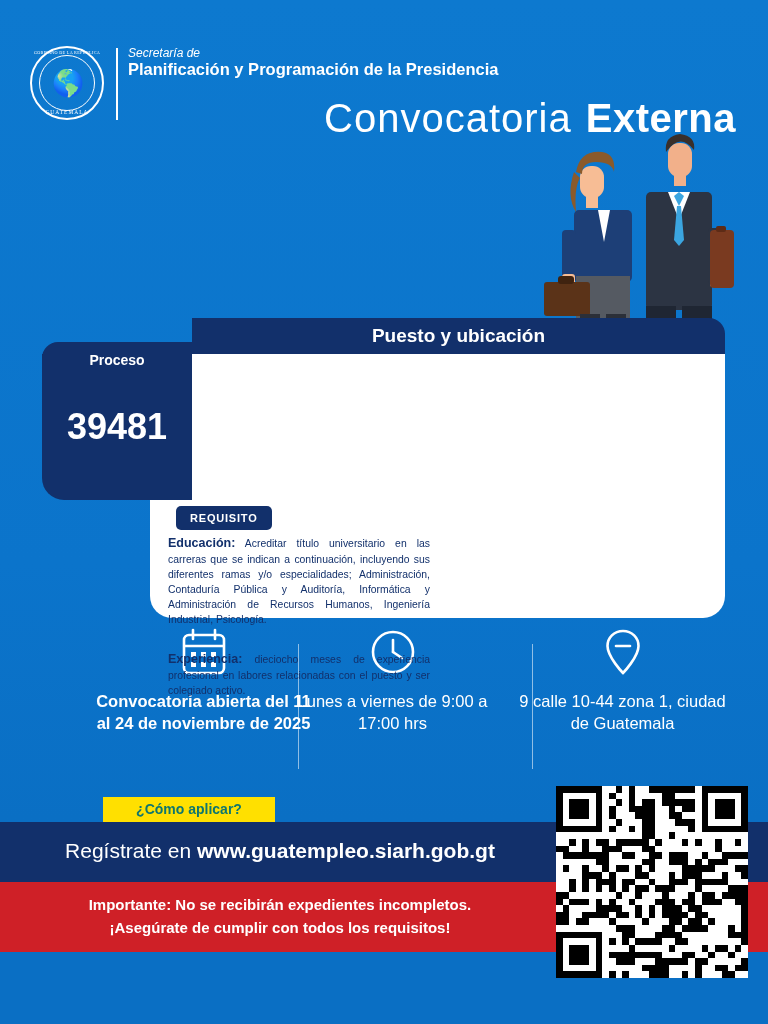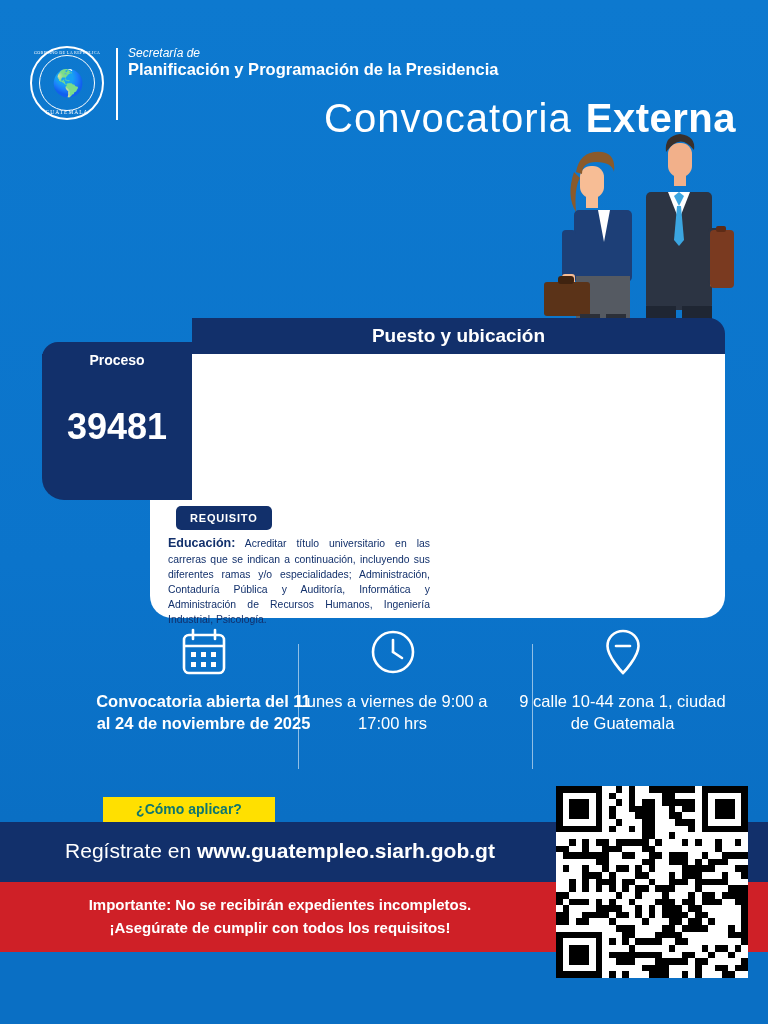--- a/index.html
+++ b/index.html
@@ -424,20 +424,24 @@
     <div class="position-salary">Salario inicial Q. 7,882.00</div>
     <div class="position-note">Al superar el periodo de prueba, se gestionará Complemento Personal al Salario de Q. 3,000.00</div>
   </div>
 
   <div class="requisito-badge">REQUISITO</div>
 
   <div class="req-cols">
     <div class="req-col">
       <b>Educación:</b>
       <span>Acreditar título universitario en las carreras que se indican a continuación, incluyendo sus diferentes ramas y/o especialidades; Administración, Contaduría Pública y Auditoría, Informática y Administración de Recursos Humanos, Ingeniería Industrial, Psicología.</span>
+    </div>
+    <div class="req-col">
+      <b>Experiencia:</b>
+      <span>dieciocho meses de experiencia profesional en labores relacionadas con el puesto y ser colegiado activo.</span>
     </div>
   </div>
 
   <div class="info-row">
     <div class="vdiv v1"></div>
     <div class="vdiv v2"></div>
 
     <div class="info-cell c1">
       <div class="info-icon">
         <svg width="46" height="48" viewBox="0 0 46 48" xmlns="http://www.w3.org/2000/svg">

